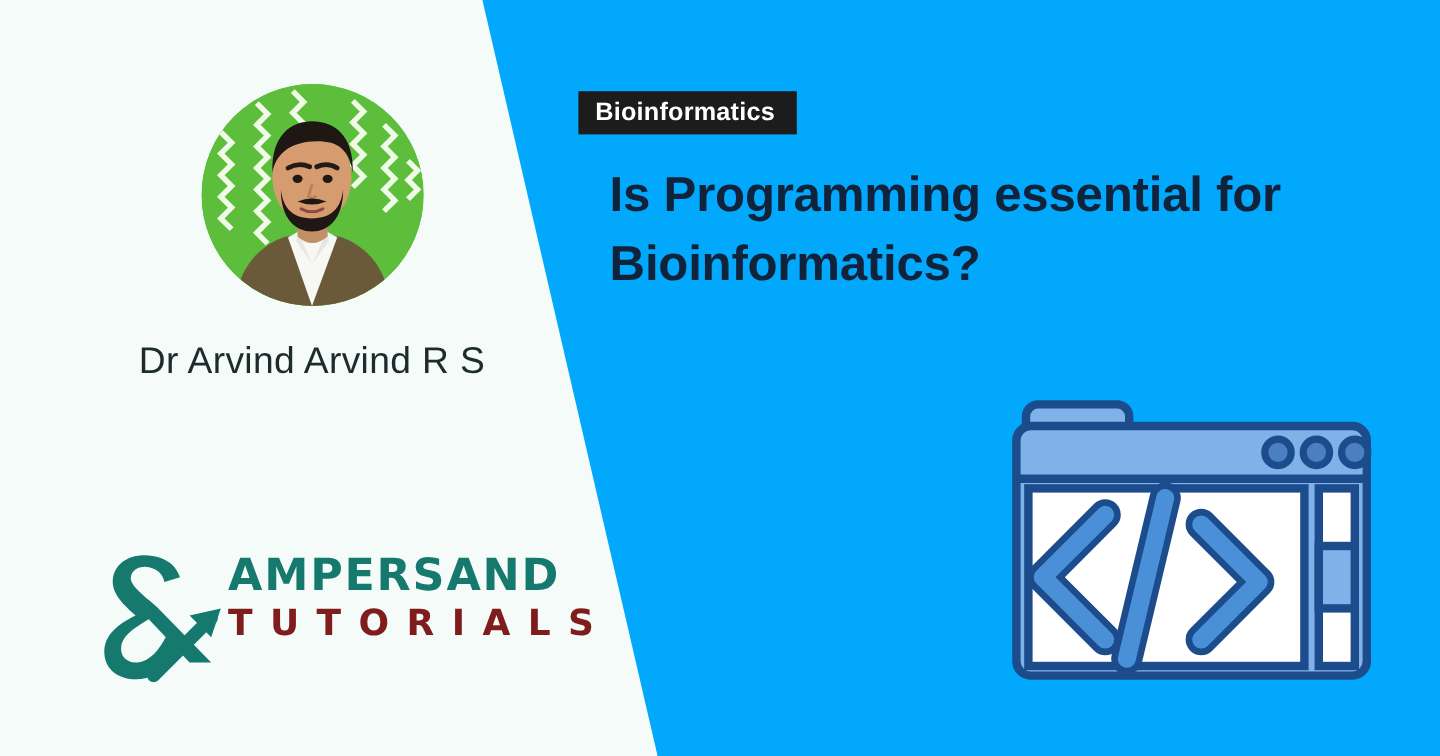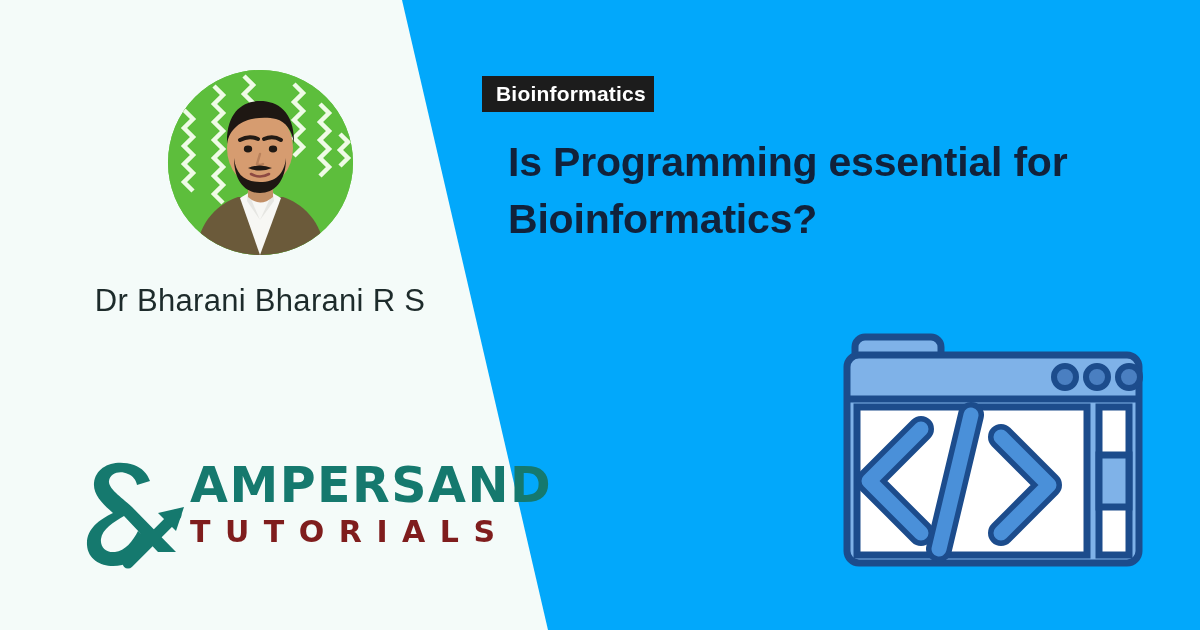--- a/index.html
+++ b/index.html
@@ -53,21 +53,21 @@
   #logo {
     position:absolute;
     left:72px; top:455px;
     width:400px; height:115px;
   }
   #logo-amp { position:absolute; left:0; top:2px; width:122px; height:112px; }
   #logo-words {
     position:absolute; left:118px; top:6px;
   }
   #logo-ampersand-word {
-    font-size:49px;
+    font-size:37px;
     font-weight:700;
     color:#15796E;
     letter-spacing:1.5px;
     line-height:1.0;
     font-family:"DejaVu Sans", sans-serif;
   }
   #logo-tutorials-word {
     margin-top:7px;
     font-size:30px;
     font-weight:700;
@@ -78,21 +78,21 @@
   }
 
   
   #category-badge {
     position:absolute;
     left:482px; top:76px;
     background:#1C1C1C;
     color:#FFFFFF;
     font-size:21px;
     font-weight:700;
-    padding:7px 8px 8px 14px;
+    padding:7px 18px 8px 14px;
     letter-spacing:0.2px;
     line-height:1.0;
     white-space:nowrap;
   }
 
   
   #headline {
     position:absolute;
     left:508px; top:134px;
     width:690px;
@@ -152,21 +152,21 @@
 
       <path d="M92 84 l-3 10 q3 2 6 0" stroke="#B8815B" stroke-width="2.4" fill="none" stroke-linecap="round"></path>
 
       <path d="M66 88 C66 112 78 123 92 123 C106 123 118 112 118 88 C116 104 108 112 92 112 C76 112 68 104 66 88 Z" fill="#1E1713"></path>
       <path d="M80 98 q12 -5 24 0 q-12 5 -24 0 Z" fill="#1E1713"></path>
 
       <path d="M83 104 q9 5 18 0" stroke="#8E4A42" stroke-width="2.6" fill="none" stroke-linecap="round"></path>
     </svg>
   </div>
 
-  <div id="presenter-name">Dr Bharani Bharani R S</div>
+  <div id="presenter-name">Dr Arvind Arvind R S</div>
 
   <div id="logo">
     <svg id="logo-amp" viewBox="0 0 122 112">
       <path d="M62 8 C44 2 24 8 22 26 C21 38 31 47 41 56 C27 63 14 72 15 88 C16 105 34 112 50 108 C62 105 71 96 78 86 L66 74 C61 84 53 94 43 95 C34 96 28 90 29 82 C30 72 42 65 52 59 L86 95 L104 95 L60 50 C52 42 36 32 37 24 C38 16 48 13 56 17 C61 19 64 23 65 28 L78 24 C75 16 70 11 62 8 Z" fill="#15796E"></path>
       <path d="M56 106 L104 58" stroke="#15796E" stroke-width="11" stroke-linecap="round"></path>
       <path d="M112 50 L86 56 L104 74 Z" fill="#15796E"></path>
     </svg>
     <div id="logo-words">
       <div id="logo-ampersand-word">AMPERSAND</div>
       <div id="logo-tutorials-word">TUTORIALS</div>

